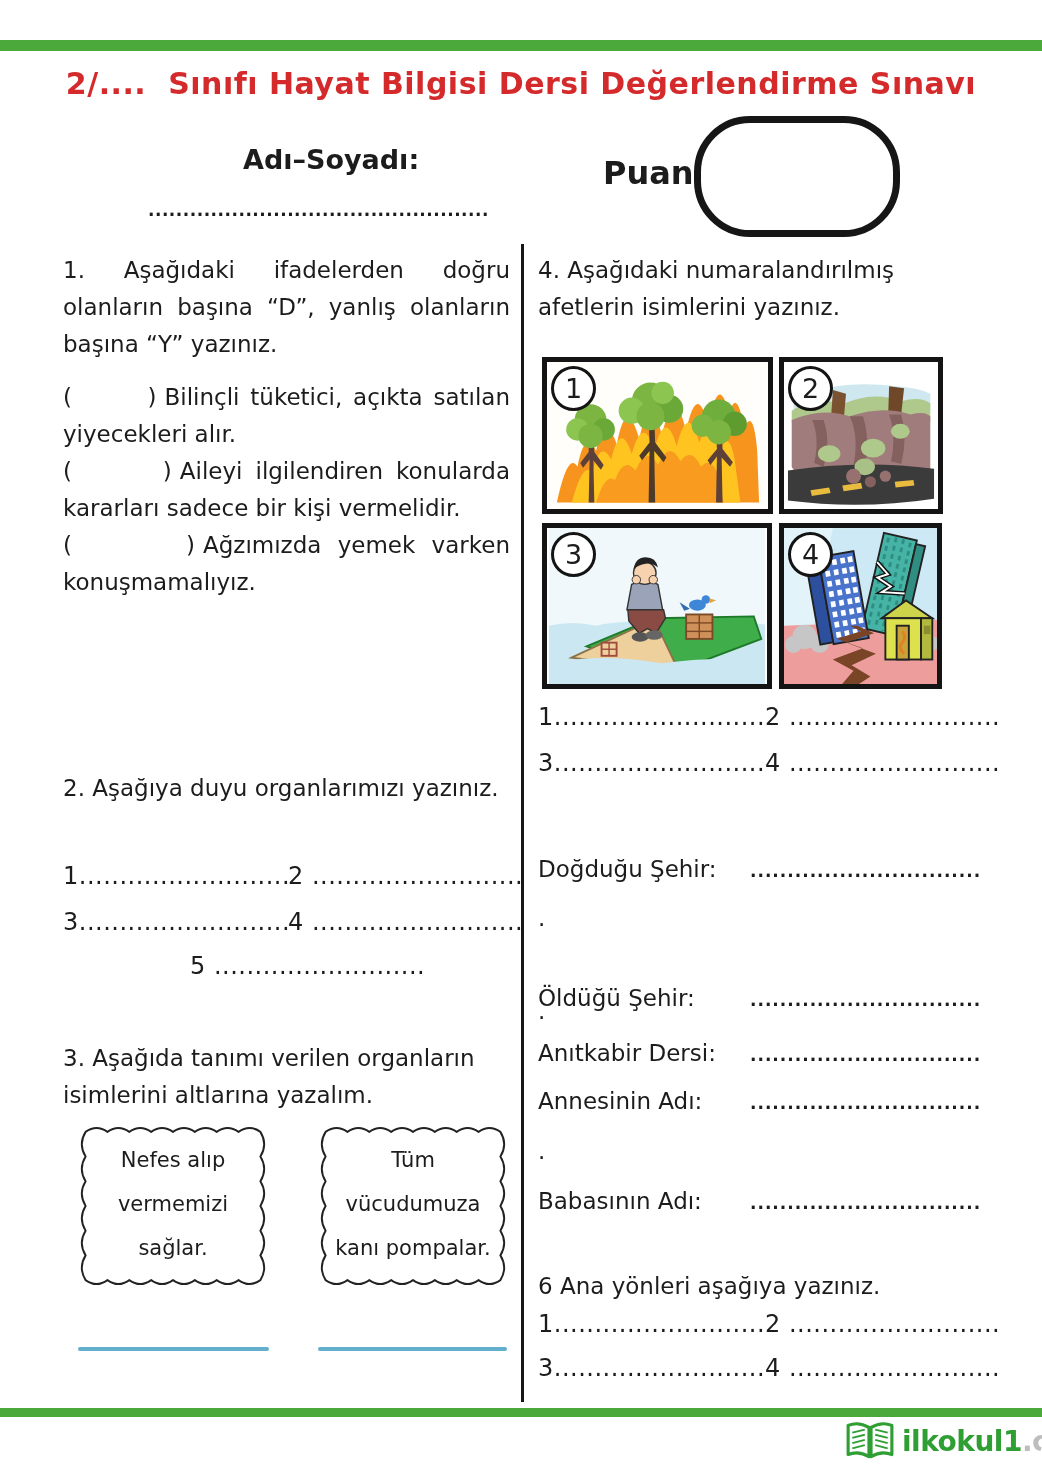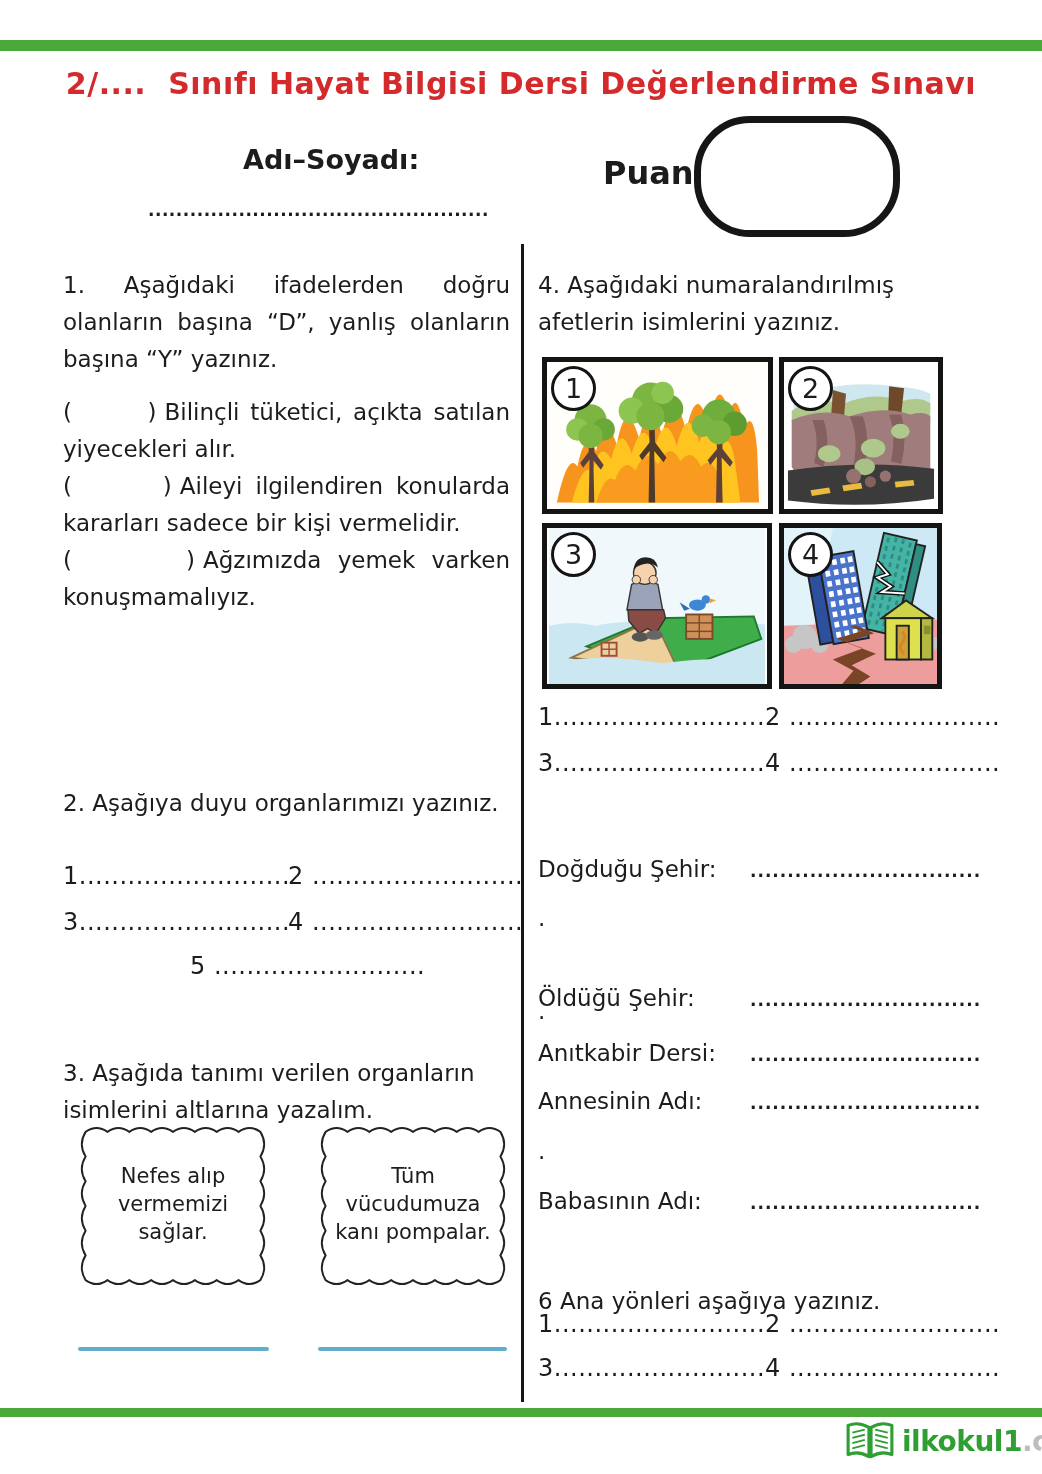--- a/index.html
+++ b/index.html
@@ -18,40 +18,40 @@
     left: 0; top: 66px; width: 1042px; text-align: center;
     font-size: 30px; font-weight: bold; color: #d42a2c; letter-spacing: 0.5px;
   }
   .name-label { left: 243px; top: 144px; font-size: 27px; font-weight: bold; }
   .name-dots { left: 148px; top: 200px; font-size: 17px; font-weight: bold; letter-spacing: 0.5px; width: 340px; overflow: hidden; white-space: nowrap; }
   .score-label { left: 603px; top: 154px; font-size: 32px; font-weight: bold; }
   .score-box { left: 694px; top: 116px; width: 206px; height: 121px; border: 7px solid #161616; border-radius: 56px; background: #fff; }
 
   .divider { left: 521px; top: 244px; width: 3px; height: 1158px; background: #161616; }
 
-  .q-text { font-size: 23px; line-height: 37px; margin-top: 15px; }
+  .q-text { font-size: 23px; line-height: 37px; }
   .q1-wrap { left: 63px; top: 252px; width: 447px; text-align: justify; }
   .q1-intro { margin-bottom: 16px; }
   .tf-item { margin: 0; }
   .paren { margin-right: 8px; }
 
   .q2-title { left: 63px; top: 770px; width: 447px; }
   .blank { font-size: 24px; white-space: nowrap; letter-spacing: 0.5px; }
   .q2-b1 { left: 63px;  top: 862px; }
   .q2-b2 { left: 288px; top: 862px; }
   .q2-b3 { left: 63px;  top: 908px; }
   .q2-b4 { left: 288px; top: 908px; }
   .q2-b5 { left: 190px; top: 952px; }
 
   .q3-title { left: 63px; top: 1040px; width: 447px; }
   .def-box { width: 190px; height: 168px; }
   .def-box .wavy { position: absolute; inset: 0; width: 100%; height: 100%; }
   .def-box .def-text {
     position: absolute; inset: 0; display: flex; align-items: center; justify-content: center;
-    text-align: center; font-size: 21px; line-height: 28px; padding: 14px 14px;
+    text-align: center; font-size: 21px; line-height: 44px; padding: 14px 14px;
   }
   .def-box1 { left: 78px; top: 1120px; }
   .def-box2 { left: 318px; top: 1120px; }
   .ans-line { height: 4px; background: #62aecb; border-radius: 2px; }
   .ans-line1 { left: 78px;  top: 1347px; width: 191px; }
   .ans-line2 { left: 318px; top: 1347px; width: 189px; }
 
   .q4-title { left: 538px; top: 252px; width: 442px; }
   .img-cell { border: 5px solid #141414; background: #fff; overflow: hidden; }
   .cell1 { left: 542px; top: 357px; width: 231px; height: 157px; }

